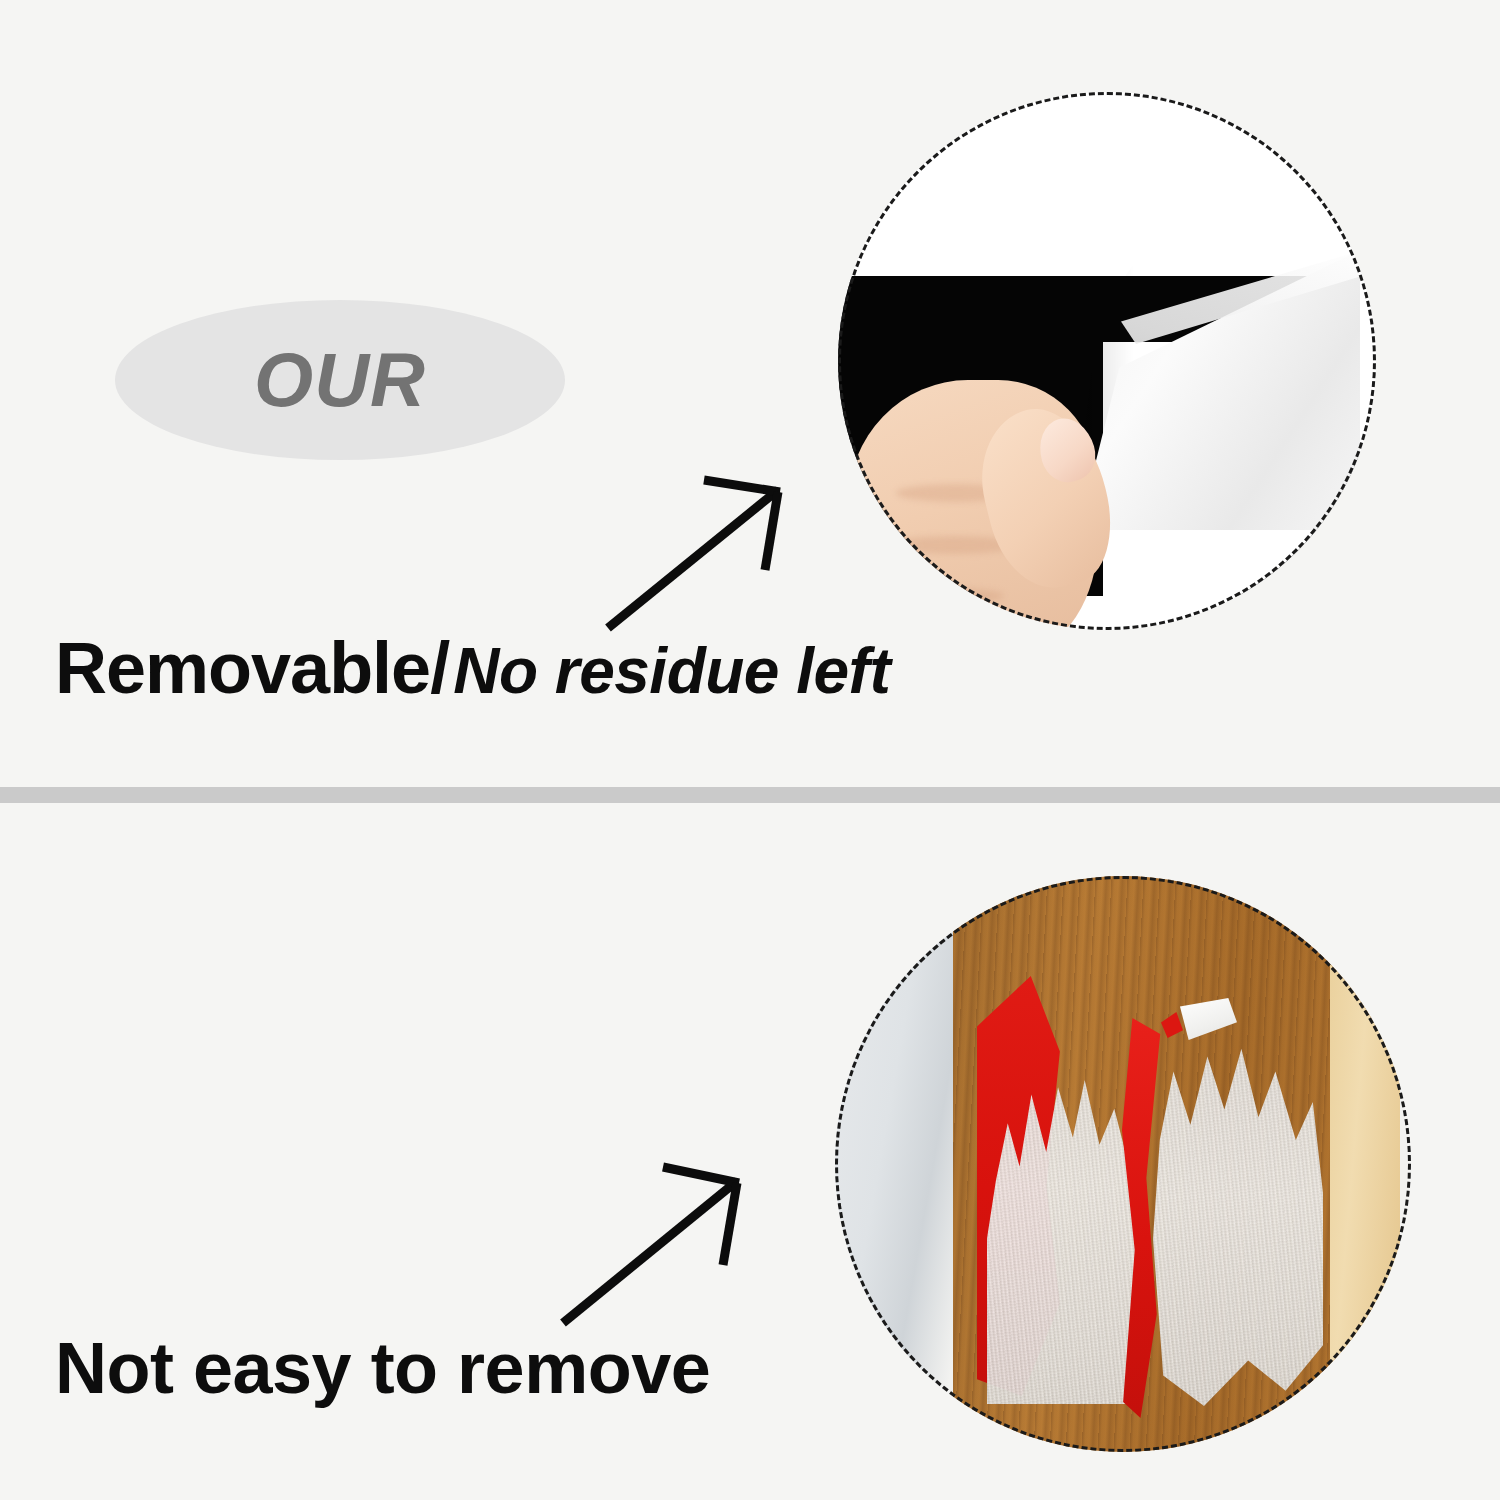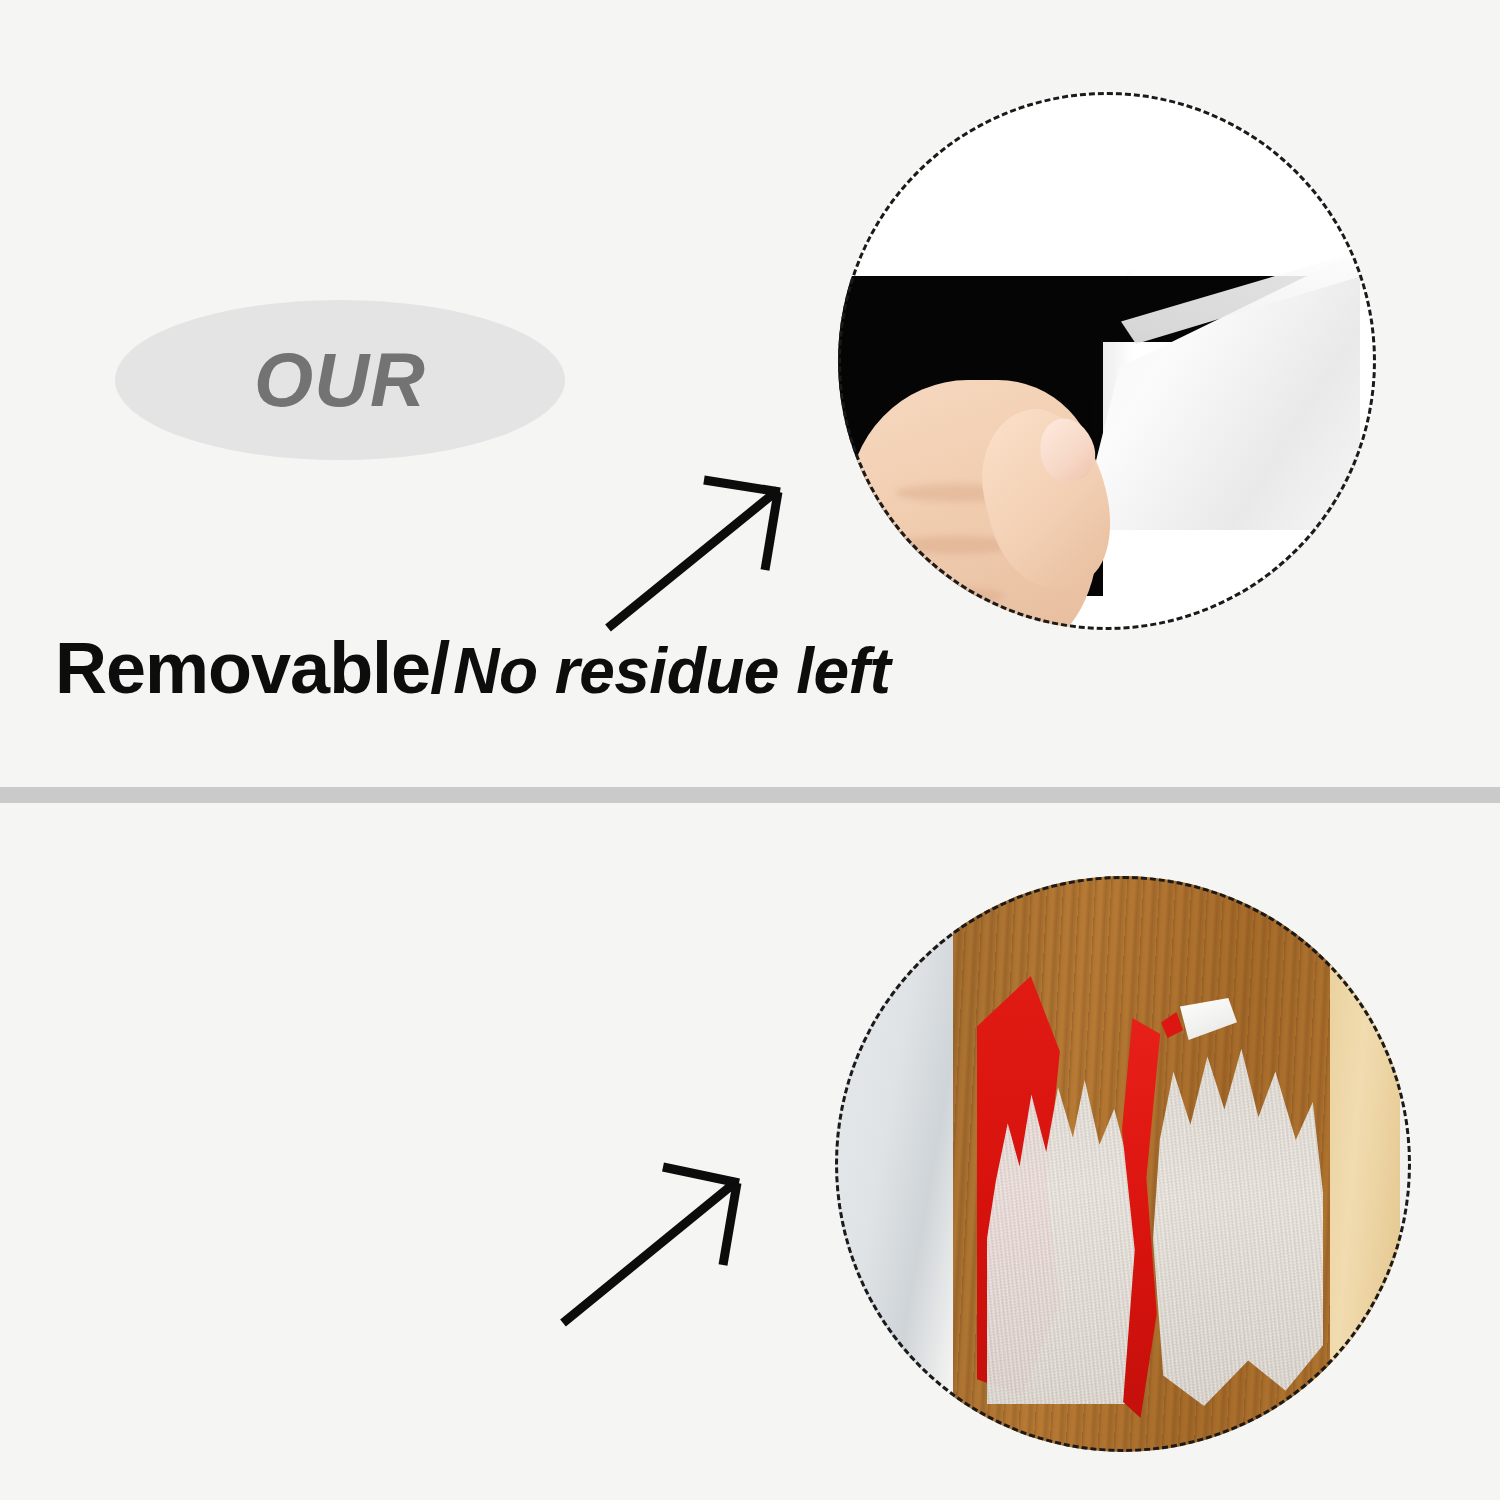--- a/index.html
+++ b/index.html
@@ -393,20 +393,21 @@
     </div>
     <div class="photo-dash-ring ring-our"></div>
 
   </div>
 
   <div class="divider divider-top"></div>
 
   <div class="panel panel-other"></div>
 
 
+  <div class="caption caption-notremove">Not easy to remove</div>
 
   <svg class="arrow-svg arrow-other" width="215" height="175" viewBox="0 0 215 175">
     <g stroke="#0c0c0c" stroke-width="9" stroke-linecap="butt" fill="none">
       <line x1="8" y1="168" x2="182" y2="26"></line>
       <line x1="108" y1="12" x2="184" y2="28"></line>
       <line x1="182" y1="28" x2="168" y2="110"></line>
     </g>
   </svg>
 
   <div class="photo-circle photo-other">

